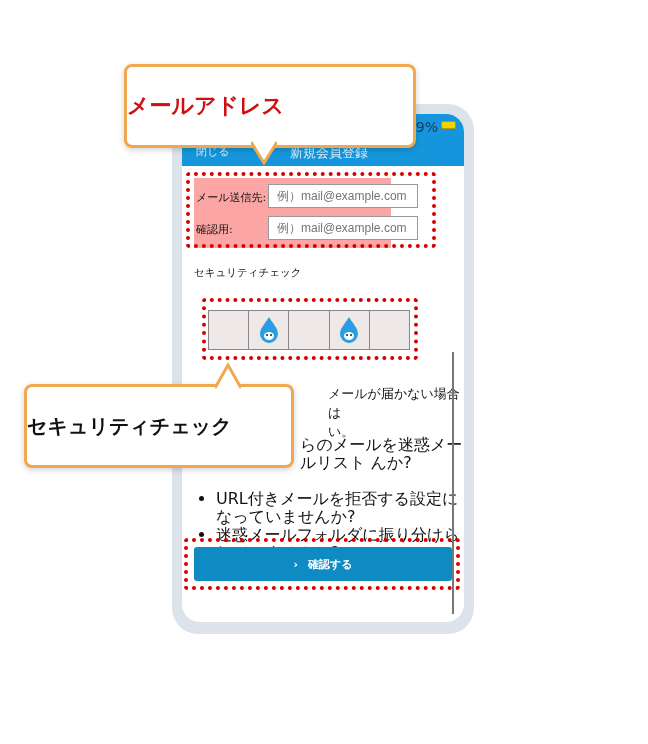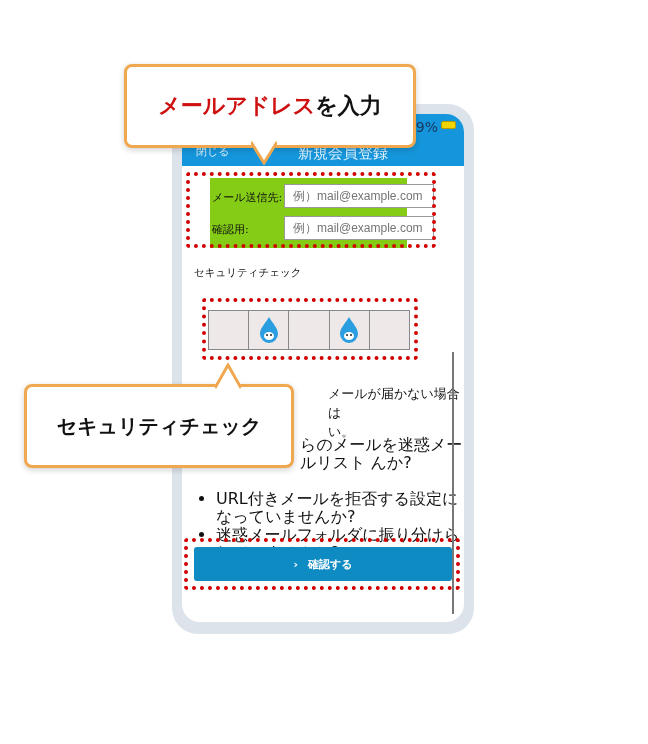--- a/index.html
+++ b/index.html
@@ -8,22 +8,22 @@
   .phone { position:absolute; left:172px; top:104px; width:302px; height:530px;
            background:#dde3ea; border-radius:26px; }
   .screen { position:absolute; left:10px; top:10px; width:282px; height:508px;
             background:#fff; border-radius:18px; overflow:hidden; }
   .statusbar { position:absolute; left:0; top:0; width:100%; height:22px; background:#1596dc; }
   .battery-text { position:absolute; right:26px; top:5px; font-size:14px; color:#1a3a60; }
   .battery { position:absolute; right:8px; top:7px; width:13px; height:6px; background:#f2d400;
              border:1px solid #b69c00; border-radius:2px; }
   .navbar { position:absolute; left:0; top:22px; width:100%; height:30px; background:#1596dc; color:#dff2ff; }
   .nav-close { position:absolute; left:14px; top:8px; font-size:11px; }
-  .nav-title { position:absolute; left:116px; top:8px; font-size:15px; }
-  .form-area { position:absolute; left:12px; top:64px; width:197px; height:70px; background:#84cc16;margin-left:16px; }
+  .nav-title { position:absolute; left:108px; top:8px; font-size:13px; }
+  .form-area { position:absolute; left:12px; top:64px; width:197px; height:70px; background:#fca5a5; }
   .field-row { position:absolute; left:0; width:100%; height:28px; }
   .field-label { position:absolute; left:2px; top:8px; font-size:11px; color:#111; }
   .field-input { position:absolute; left:74px; top:2px; width:150px; height:24px; box-sizing:border-box;
                  border:1px solid #999; background:#fff; font-size:12px; color:#aaa; padding:8px 8px;
                  font-family:"Liberation Sans",sans-serif; }
   .sec-title { position:absolute; left:12px; top:152px; font-size:10.5px; color:#111; }
   .sec-instr { position:absolute; left:28px; top:168px; font-size:10.5px; color:#111; line-height:15px; width:160px; }
   .tiles { position:absolute; left:26px; top:196px; width:202px; height:40px; display:flex;
            border:1px solid #888; box-sizing:border-box; background:#eee8e8; }
   .tile { flex:1; border-right:1px solid #888; display:flex; align-items:center; justify-content:center; }
@@ -33,21 +33,21 @@
   .bullets { position:absolute; left:18px; top:322px; width:250px; font-size:16px; color:#111; line-height:18px;
              margin:0; padding:0 0 0 16px; }
   .bullets li { margin:0; }
   .confirm-btn { position:absolute; left:12px; top:433px; width:258px; height:34px; background:#0f8bc3;
                  border-radius:3px; color:#fff; font-size:11px; font-weight:bold; display:flex;
                  align-items:center; justify-content:center; gap:10px; }
   .scrollbar { position:absolute; right:10px; top:238px; width:2px; height:262px; background:#777; }
   .dotted { position:absolute; border:4px dotted #d10000; box-sizing:border-box; border-radius:4px; }
   .callout { position:absolute; background:#fff; border:3px solid #f0a850; border-radius:8px;
              box-shadow:0 2px 6px rgba(0,0,0,0.18); font-weight:bold; color:#111;
-             display:flex; align-items:center; justify-content:center; }
+             display:flex; align-items:center; justify-content:space-between; }
   .hl { color:#cf1010; }
 </style>
 </head>
 <body>
 
 <div class="phone">
   <div class="screen">
     <div class="statusbar">
       <span class="battery-text">89%</span>
       <span class="battery"></span>
@@ -111,21 +111,20 @@
     <div class="scrollbar"></div>
   </div>
 </div>
 
 <div class="dotted" style="left:186px; top:172px; width:250px; height:76px;"></div>
 <div class="dotted" style="left:202px; top:298px; width:216px; height:62px;"></div>
 <div class="dotted" style="left:184px; top:538px; width:276px; height:52px;"></div>
 
 <div class="callout" style="left:124px; top:64px; width:286px; height:78px; font-size:22px;">
   <span class="hl">メールアドレス</span>
-    <span>を入力</span>
   <svg style="position:absolute; left:124px; top:74px;" width="26" height="24" viewBox="0 0 26 24">
     <path d="M0 0 L13 22 L26 0 Z" fill="#fff"></path>
     <path d="M0 1 L13 22 L26 1" fill="none" stroke="#f0a850" stroke-width="3"></path>
   </svg>
 </div>
 
 <div class="callout" style="left:24px; top:384px; width:264px; height:78px; font-size:20px;">
   <span>セキュリティチェック</span>
   <svg style="position:absolute; left:188px; top:-24px;" width="26" height="26" viewBox="0 0 26 26">
     <path d="M0 26 L13 2 L26 26 Z" fill="#fff"></path>

